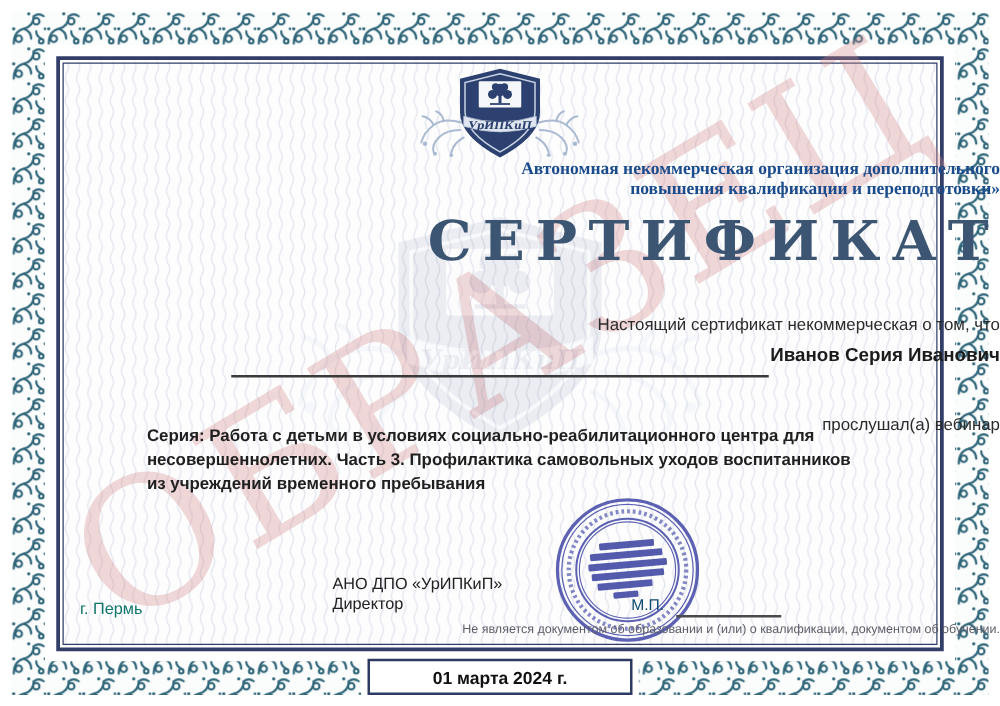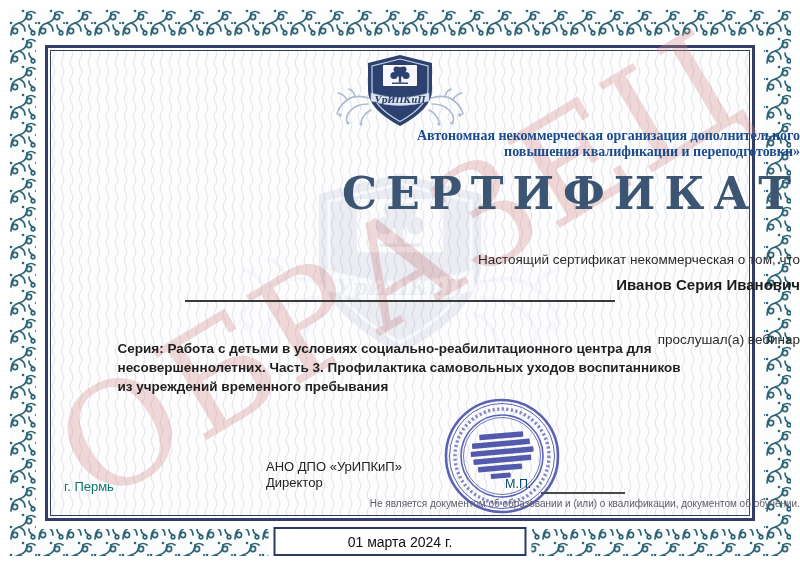--- a/index.html
+++ b/index.html
@@ -31,24 +31,24 @@
   .action{top:332px;font-size:13.5px;color:#2b2b2b;}
   .topic{position:absolute;top:339px;left:50%;transform:translateX(-50%);width:565px;
     text-align:left;font-weight:bold;font-size:13.5px;line-height:19px;color:#1f1f1f;z-index:2;}
   .stamp{position:absolute;left:443px;top:397px;width:118px;height:118px;z-index:2;opacity:.9;}
   .director{position:absolute;left:266px;top:459px;font-size:13px;line-height:15.5px;color:#222;z-index:3;}
   .city{position:absolute;left:64px;top:479px;font-size:13px;color:#0f766e;z-index:3;}
   .mp{position:absolute;left:505px;top:477px;font-size:12.5px;color:#0c4a6e;z-index:3;}
   .sig-line{position:absolute;left:541px;top:492px;width:84px;border-top:2px solid #4a4a4a;z-index:3;}
   .disclaimer{top:498px;font-size:10px;color:#5d5d68;}
   .date-box{
-    position:absolute;top:527px;left:50%;transform:translateX(-50%);width:253px;height:29px;
+    position:absolute;top:527px;left:50%;transform:translateX(-50%);width:212px;height:29px;
     background:#fff;border:2px solid #2c3a64;box-shadow:0 0 0 5px #fff;
     display:flex;align-items:center;justify-content:center;
-    font-weight:normal;font-size:14px;color:#111;z-index:4;box-sizing:border-box;
+    font-weight:bold;font-size:14px;color:#111;z-index:4;box-sizing:border-box;
   }
 </style>
 </head>
 <body>
 
 <svg width="0" height="0" style="position:absolute" aria-hidden="true">
   <defs>
     <g id="emblem">
 
       <g stroke="#a9bad2" fill="none" stroke-width="1.6" stroke-linecap="round">

